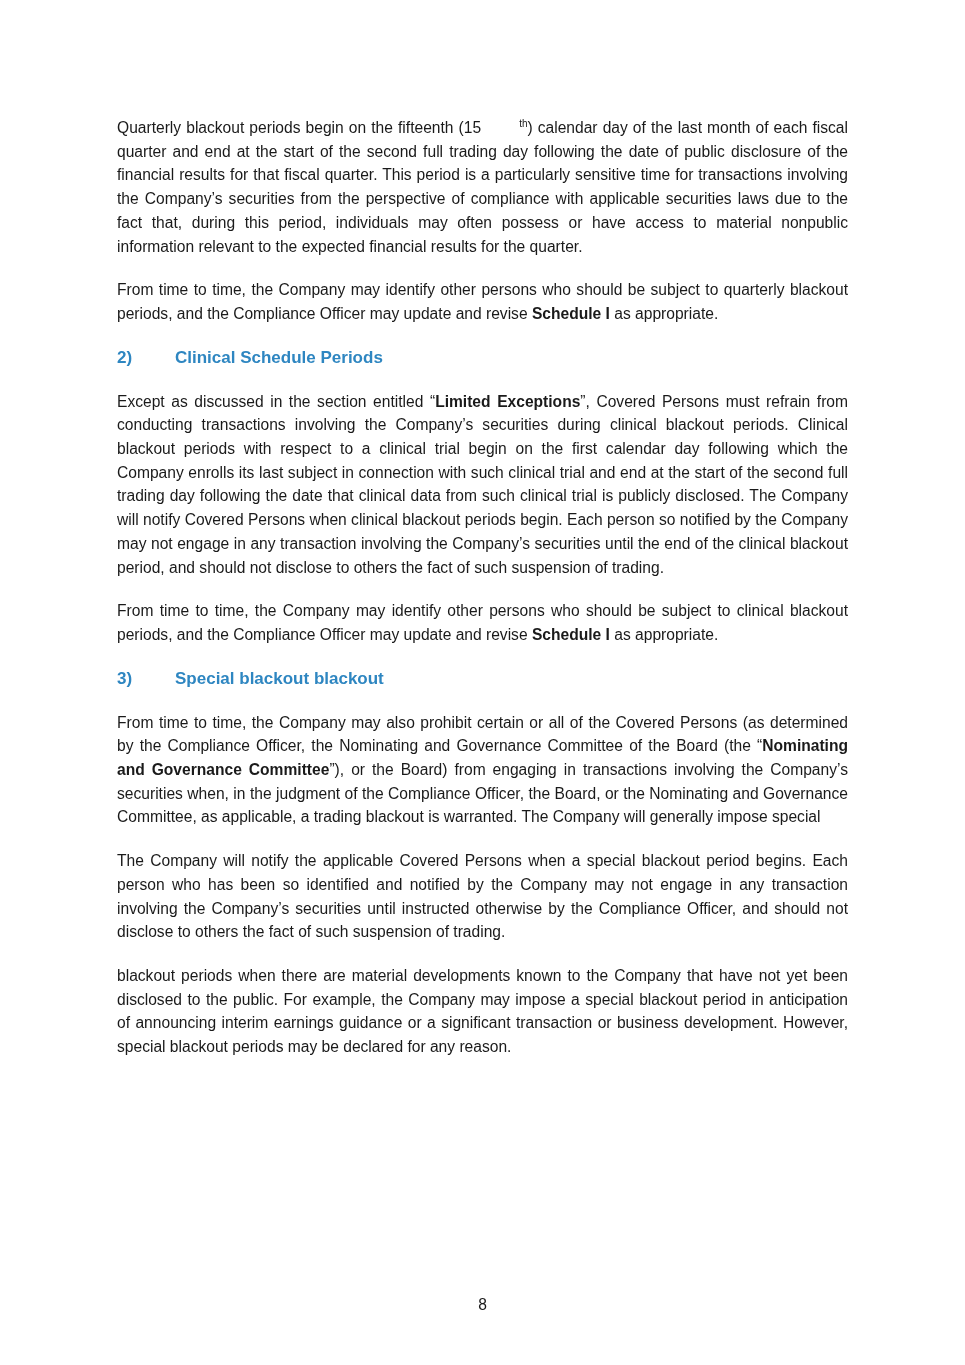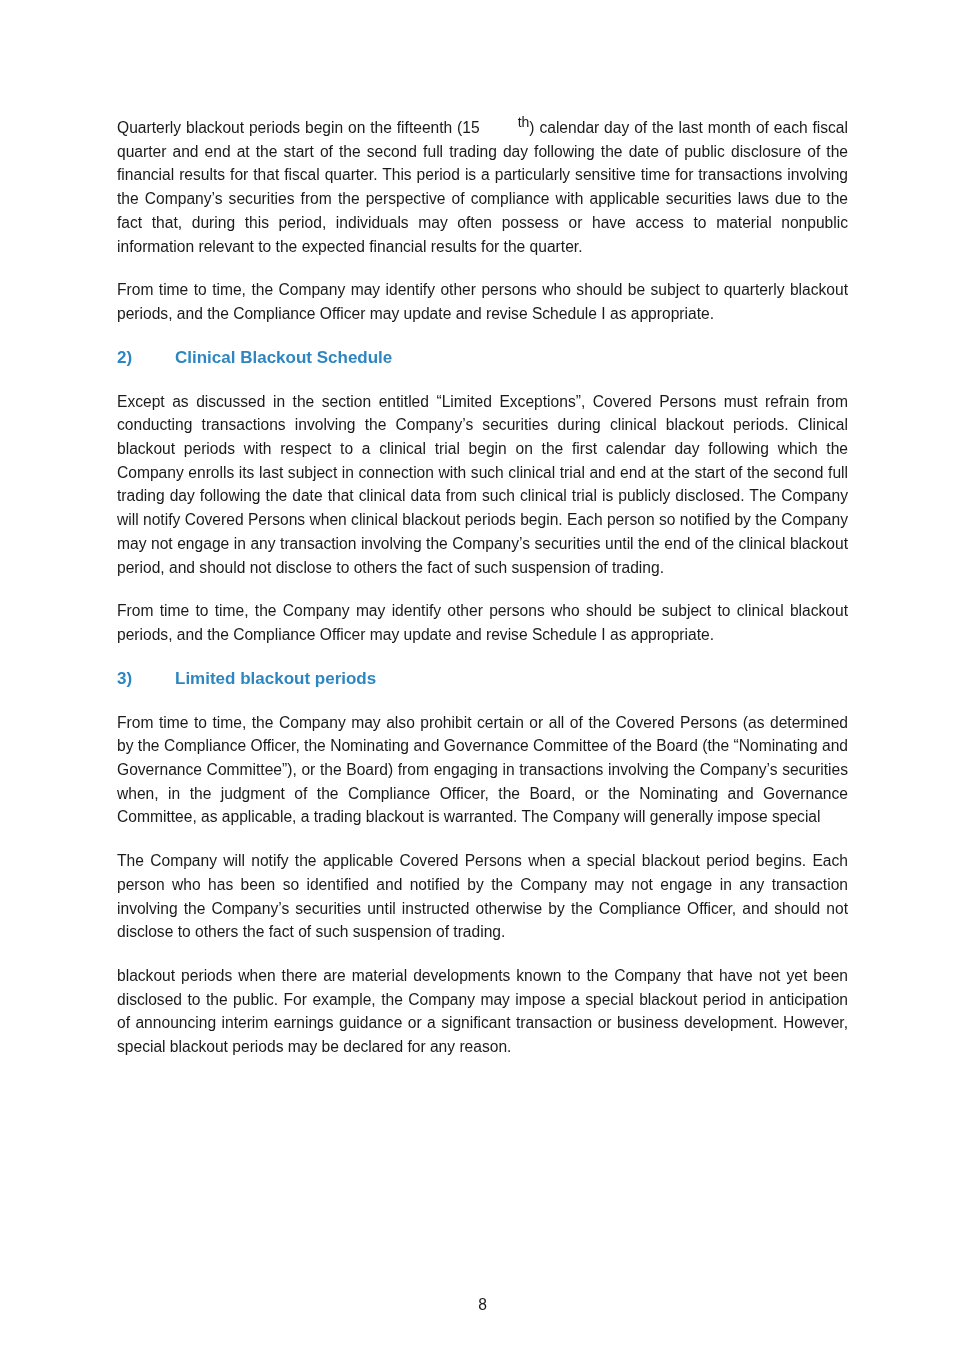--- a/index.html
+++ b/index.html
@@ -8,48 +8,48 @@
     position: absolute; left: 117px; top: 116px; width: 731px;
     font-family: "Liberation Sans", sans-serif;
     font-size: 15.6px; line-height: 23.7px; color: #1a1a1a;
   }
   .para { margin: 0 0 20px 0; text-align: justify; }
   .heading {
     margin: 0 0 20px 0; color: #2e86c1; font-weight: bold; font-size: 17px;
     line-height: 24px; display: flex;
   }
   .heading .num { width: 58px; display: inline-block; }
-  sup { font-size: 14px; line-height: 0; vertical-align: super; padding-left: 38px; }
-  b { font-weight: normal; }
+  sup { font-size: 10px; line-height: 0; vertical-align: super; padding-left: 38px; }
+  b { font-weight: bold; }
   .page-number {
     position: absolute; top: 1296px; left: 0; width: 965px; text-align: center;
     font-family: "Liberation Sans", sans-serif; font-size: 15.6px; color: #1a1a1a;
   }
 </style>
 </head>
 <body>
 
 <div class="page">
 
   <p class="para"><span>Quarterly blackout periods begin on the fifteenth (15</span><sup>th</sup><span>) calendar day of the last month of each fiscal quarter and end at the start of the second full trading day following the date of public disclosure of the financial results for that fiscal quarter. This period is a particularly sensitive time for transactions involving the Company’s securities from the perspective of compliance with applicable securities laws due to the fact that, during this period, individuals may often possess or have access to material nonpublic information relevant to the expected financial results for the quarter.</span></p>
 
   <p class="para"><span>From time to time, the Company may identify other persons who should be subject to quarterly blackout periods, and the Compliance Officer may update and revise </span><b>Schedule I</b><span> as appropriate.</span></p>
 
   <div class="heading">
     <span class="num">2)</span>
-    <span>Clinical Blackout Schedule</span>
+    <span>Clinical Schedule Periods</span>
   </div>
 
   <p class="para"><span>Except as discussed in the section entitled “</span><b>Limited Exceptions</b><span>”, Covered Persons must refrain from conducting transactions involving the Company’s securities during clinical blackout periods. Clinical blackout periods with respect to a clinical trial begin on the first calendar day following which the Company enrolls its last subject in connection with such clinical trial and end at the start of the second full trading day following the date that clinical data from such clinical trial is publicly disclosed. The Company will notify Covered Persons when clinical blackout periods begin. Each person so notified by the Company may not engage in any transaction involving the Company’s securities until the end of the clinical blackout period, and should not disclose to others the fact of such suspension of trading.</span></p>
 
   <p class="para"><span>From time to time, the Company may identify other persons who should be subject to clinical blackout periods, and the Compliance Officer may update and revise </span><b>Schedule I</b><span> as appropriate.</span></p>
 
   <div class="heading">
     <span class="num">3)</span>
-    <span>Limited blackout periods</span>
+    <span>Special blackout blackout</span>
   </div>
 
   <p class="para"><span>From time to time, the Company may also prohibit certain or all of the Covered Persons (as determined by the Compliance Officer, the Nominating and Governance Committee of the Board (the “</span><b>Nominating and Governance Committee</b><span>”), or the Board) from engaging in transactions involving the Company’s securities when, in the judgment of the Compliance Officer, the Board, or the Nominating and Governance Committee, as applicable, a trading blackout is warranted. The Company will generally impose special</span></p>
 
   <p class="para">The Company will notify the applicable Covered Persons when a special blackout period begins. Each person who has been so identified and notified by the Company may not engage in any transaction involving the Company’s securities until instructed otherwise by the Compliance Officer, and should not disclose to others the fact of such suspension of trading.</p>
 
   <p class="para">blackout periods when there are material developments known to the Company that have not yet been disclosed to the public. For example, the Company may impose a special blackout period in anticipation of announcing interim earnings guidance or a significant transaction or business development. However, special blackout periods may be declared for any reason.</p>
 </div>
 
 <div class="page-number">8</div>

